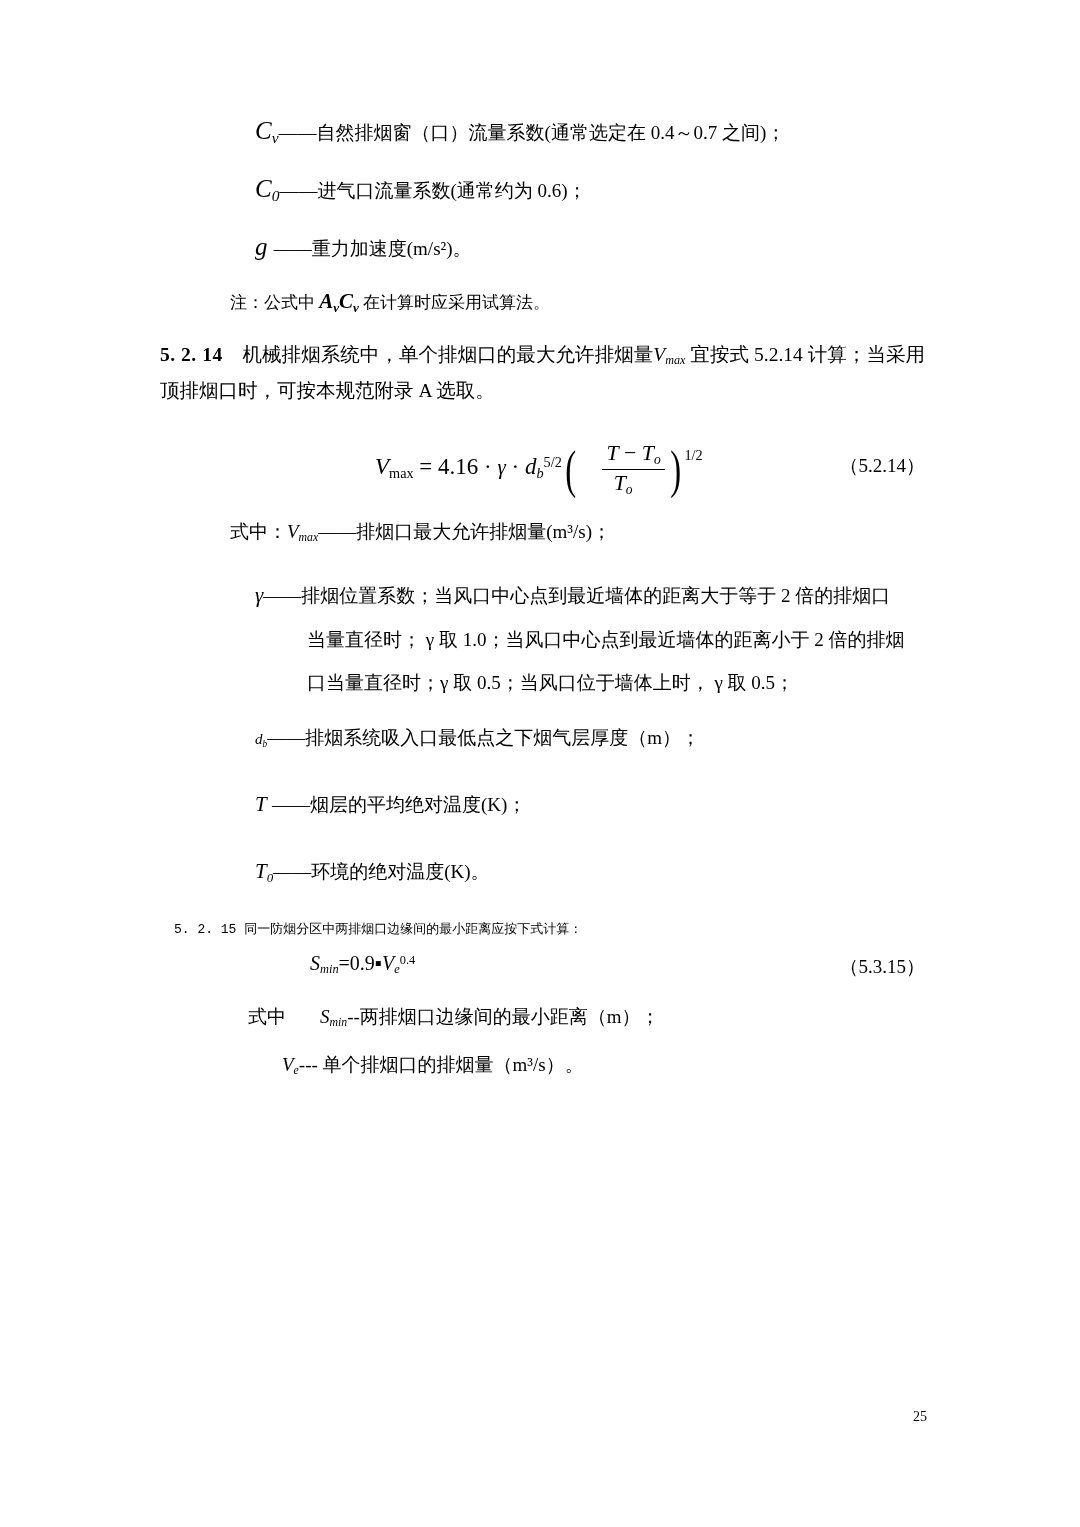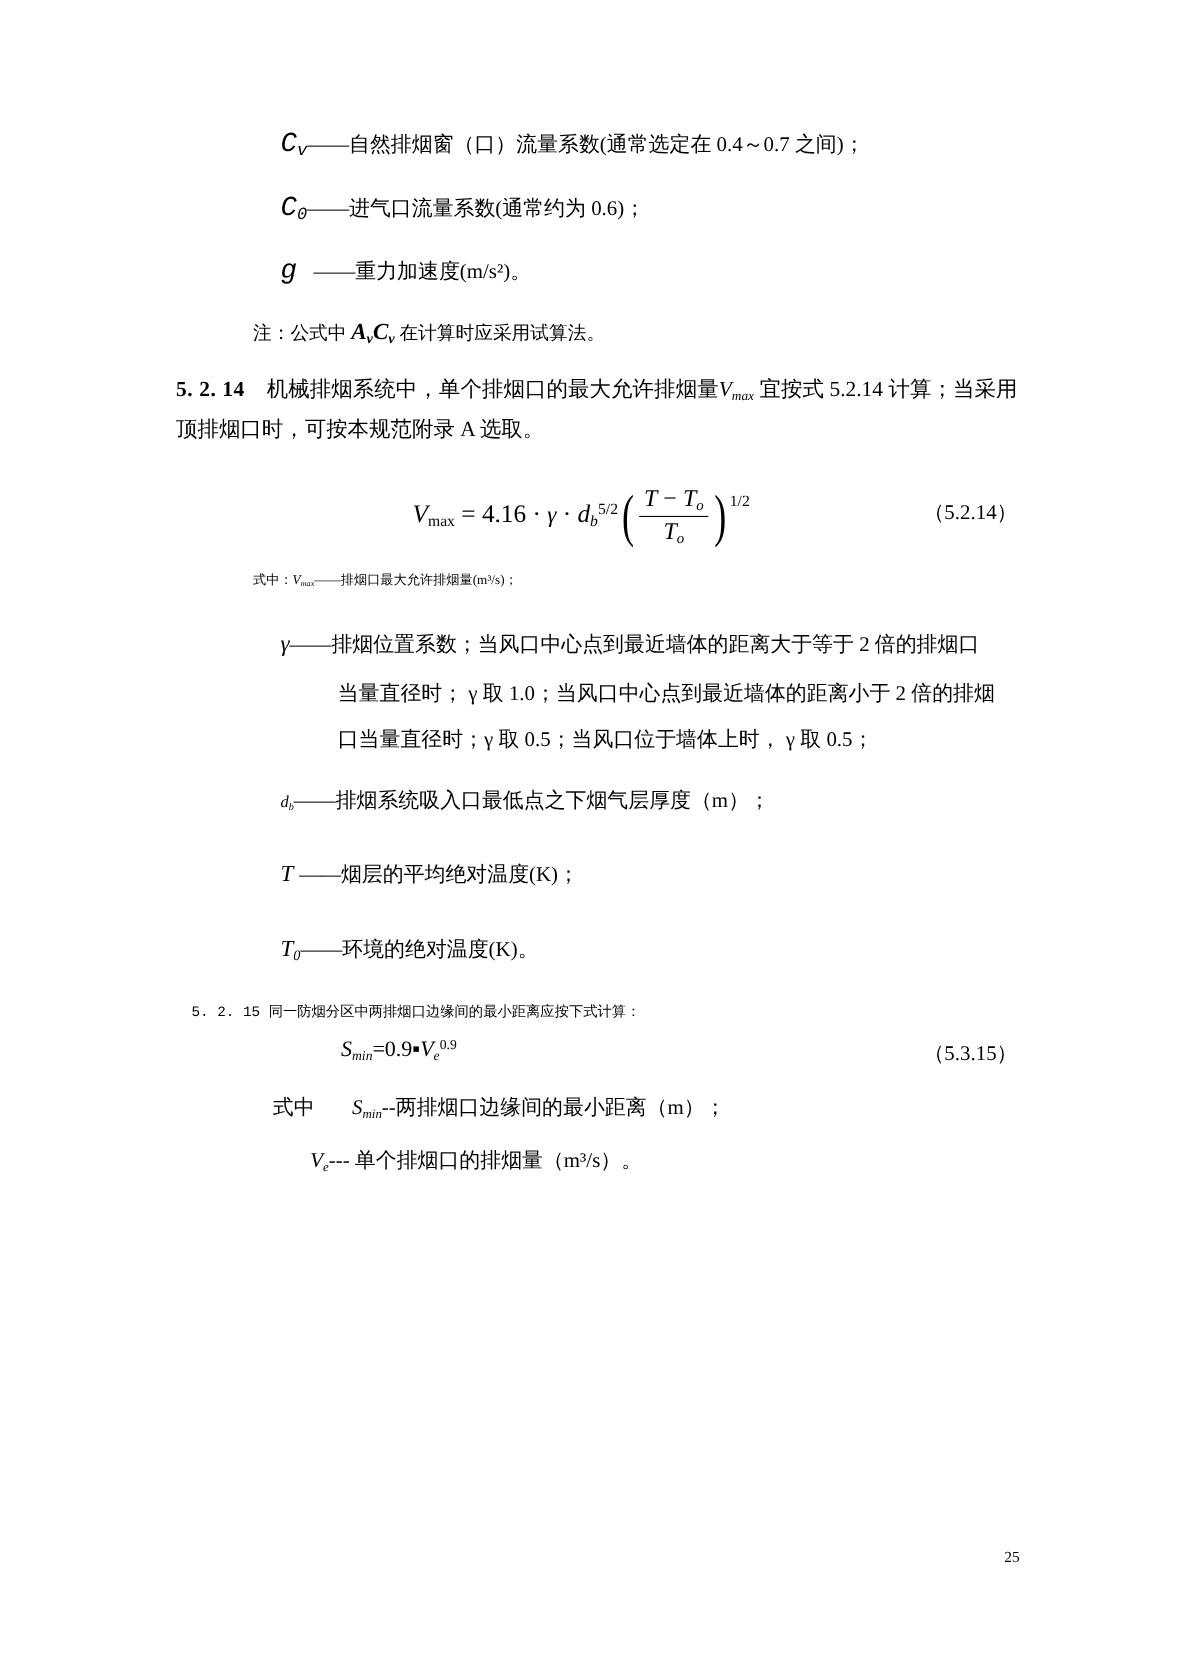--- a/index.html
+++ b/index.html
@@ -38,21 +38,21 @@
   .def-line {
     margin-left: 95px;
     font-size: 19px;
     line-height: 1.0;
     margin-bottom: 30px;
     white-space: nowrap;
   }
   .def-line .big-sym {
     font-size: 25px;
     font-style: italic;
-    font-family: Liberation Mono, monospace;
+    font-family: Liberation Serif, serif;
   }
   .note {
     margin-left: 70px;
     font-size: 17px;
     margin-top: 18px;
     margin-bottom: 22px;
     white-space: nowrap;
   }
   .note .big-sym {
     font-size: 21px;
@@ -93,35 +93,36 @@
     display: inline-block;
     vertical-align: middle;
     text-align: center;
     font-size: 0.95em;
     margin: 0 2px;
   }
   .frac .numer {
     display: block;
     border-bottom: 1px solid #000;
     padding: 0 4px 1px 4px;
+    margin-left: 21px;
   }
   .frac .denom {
     display: block;
     padding: 1px 4px 0 4px;
   }
   .paren-big {
     display: inline-block;
     font-size: 2.3em;
     vertical-align: middle;
     font-family: "Liberation Serif", serif;
     transform: scaleX(0.62);
     font-weight: 300;
   }
   .where-line {
-    font-size: 12px;
+    font-size: 19px;
     margin-left: 70px;
     margin-top: 7px;
     margin-bottom: 26px;
   }
   .term {
     font-size: 19px;
     margin-left: 95px;
     margin-bottom: 28px;
     line-height: 1.9;
   }
@@ -247,21 +248,21 @@
       <span class="sym" style="font-size:21px;">T<sub>0</sub></span><span>——环境的绝对温度(K)。</span>
     </div>
 
     <div class="clause2">
       <span class="num">5. 2. 15</span>
       <span>同一防烟分区中两排烟口边缘间的最小距离应按下式计算：</span>
     </div>
 
     <div class="formula-block2">
       <div class="formula-main2">
-        <span class="sym">S</span><sub><span class="sym">min</span></sub>=0.9▪<span class="sym">V</span><sub><span class="sym">e</span></sub><sup>0.9</sup>
+        <span class="sym">S</span><sub><span class="sym">min</span></sub>=0.9▪<span class="sym">V</span><sub><span class="sym">e</span></sub><sup>0.4</sup>
       </div>
       <div class="formula-tag2">（5.3.15）</div>
     </div>
 
     <div class="where2">
       <span>式中</span><span class="col2"><span class="sym">S<sub>min</sub></span><span>--两排烟口边缘间的最小距离（m）；</span></span>
     </div>
     <div class="where3">
       <span class="sym">V<sub>e</sub></span><span>---  单个排烟口的排烟量（m³/s）。</span>
     </div>

